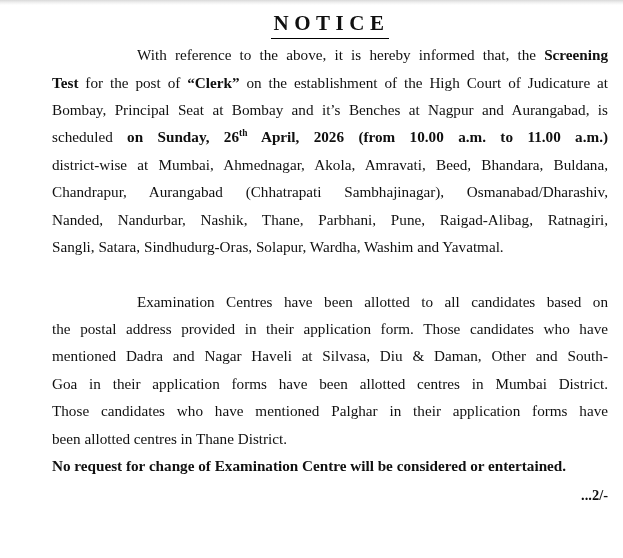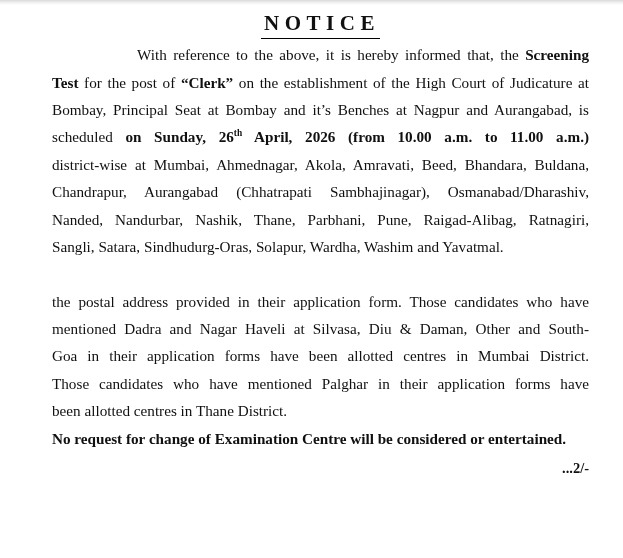--- a/index.html
+++ b/index.html
@@ -21,21 +21,21 @@
     width: 623px;
     height: 5px;
     background: linear-gradient(to bottom, #d9d9d9 0%, #eeeeee 45%, #ffffff 100%);
     pointer-events: none;
   }
   .page {
     position: relative;
     width: 623px;
     height: 558px;
     box-sizing: border-box;
-    padding: 0 34px 0 52px;
+    padding: 0 15px 0 52px;
     border-radius: 24px;
   }
   .notice-title {
     text-align: center;
     font-size: 21px;
     font-weight: bold;
     letter-spacing: 5.5px;
     padding-top: 10px;
     margin: 0 0 2px 0;
     line-height: 1.25;
@@ -100,20 +100,21 @@
         <span class="ln"><span style="font-weight: bold;">Test</span><span> for the post of </span><span style="font-weight: bold;">“Clerk”</span><span> on the establishment of the High Court of Judicature at</span></span>
         <span class="ln"><span>Bombay, Principal Seat at Bombay and it’s Benches at Nagpur and Aurangabad,  is</span></span>
         <span class="ln"><span>scheduled </span><span style="font-weight: bold;">on Sunday, 26</span><sup style="font-weight: bold;">th</sup><span style="font-weight: bold; margin-top: 20px;"> April, 2026 (from 10.00 a.m. to 11.00 a.m.)</span></span>
         <span class="ln"><span>district-wise at Mumbai, Ahmednagar, Akola, Amravati, Beed, Bhandara, Buldana,</span></span>
         <span class="ln"><span>Chandrapur, Aurangabad (Chhatrapati Sambhajinagar), Osmanabad/Dharashiv,</span></span>
         <span class="ln"><span>Nanded, Nandurbar, Nashik, Thane, Parbhani, Pune, Raigad-Alibag, Ratnagiri,</span></span>
         <span class="ln last"><span>Sangli, Satara, Sindhudurg-Oras, Solapur, Wardha, Washim and Yavatmal.</span></span>
       </div>
       <div class="para-gap"></div>
       <div class="para">
+        <span class="ln"><span class="lead-space">&nbsp;</span><span>Examination Centres have been allotted to all candidates based on</span></span>
         <span class="ln"><span>the postal address provided in their application form. Those candidates who have</span></span>
         <span class="ln"><span>mentioned Dadra and Nagar Haveli at Silvasa, Diu &amp; Daman, Other and South-</span></span>
         <span class="ln"><span>Goa in their application forms have been allotted centres in Mumbai District.</span></span>
         <span class="ln"><span>Those candidates who have mentioned Palghar in their application forms have</span></span>
         <span class="ln last"><span>been allotted centres in Thane District.</span></span>
         <span class="ln last"><span style="font-weight: bold;">No request for change of Examination Centre will be considered or entertained.</span></span>
       </div>
     </div>
 
   <div class="pagemark">...2/-</div>

